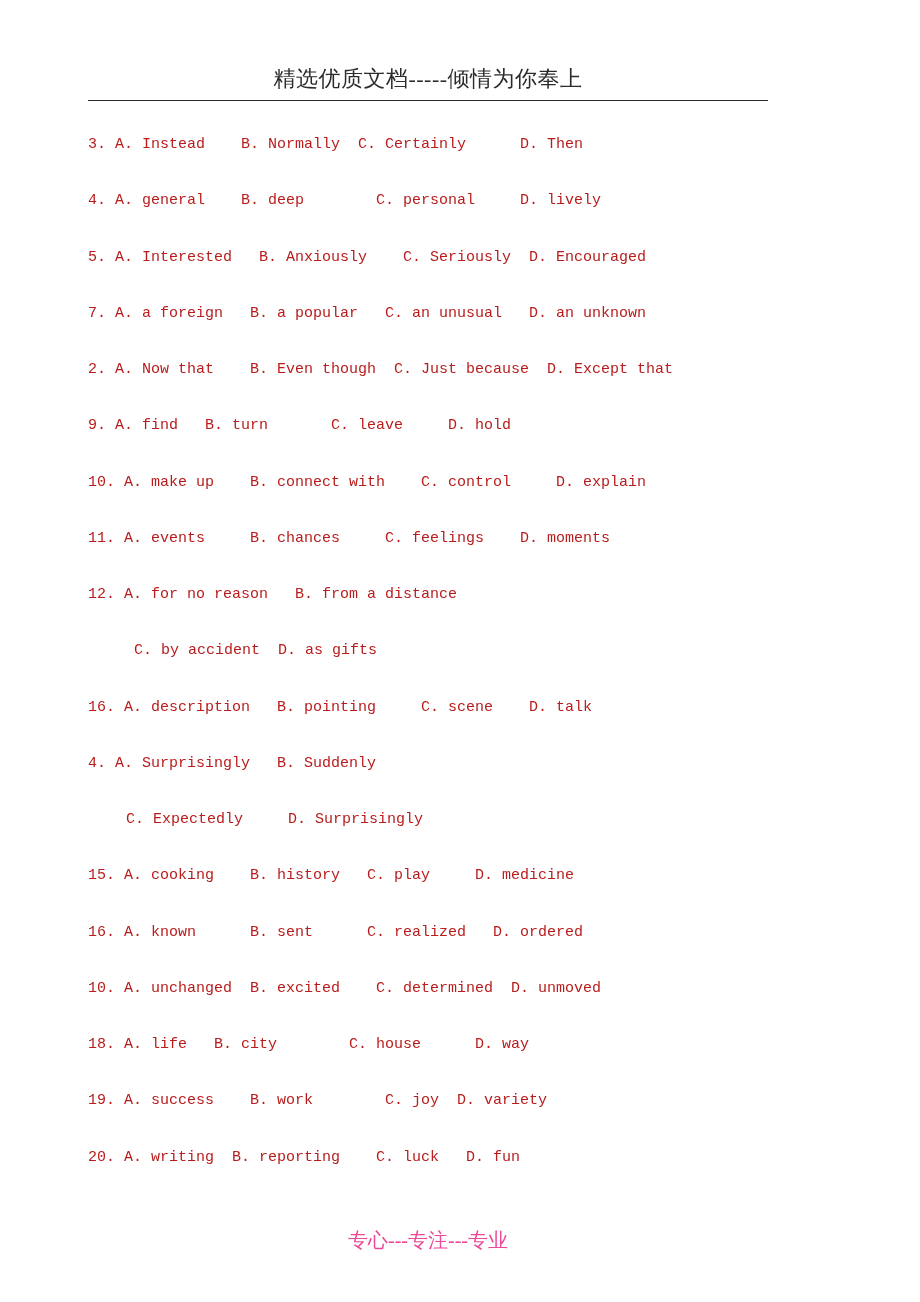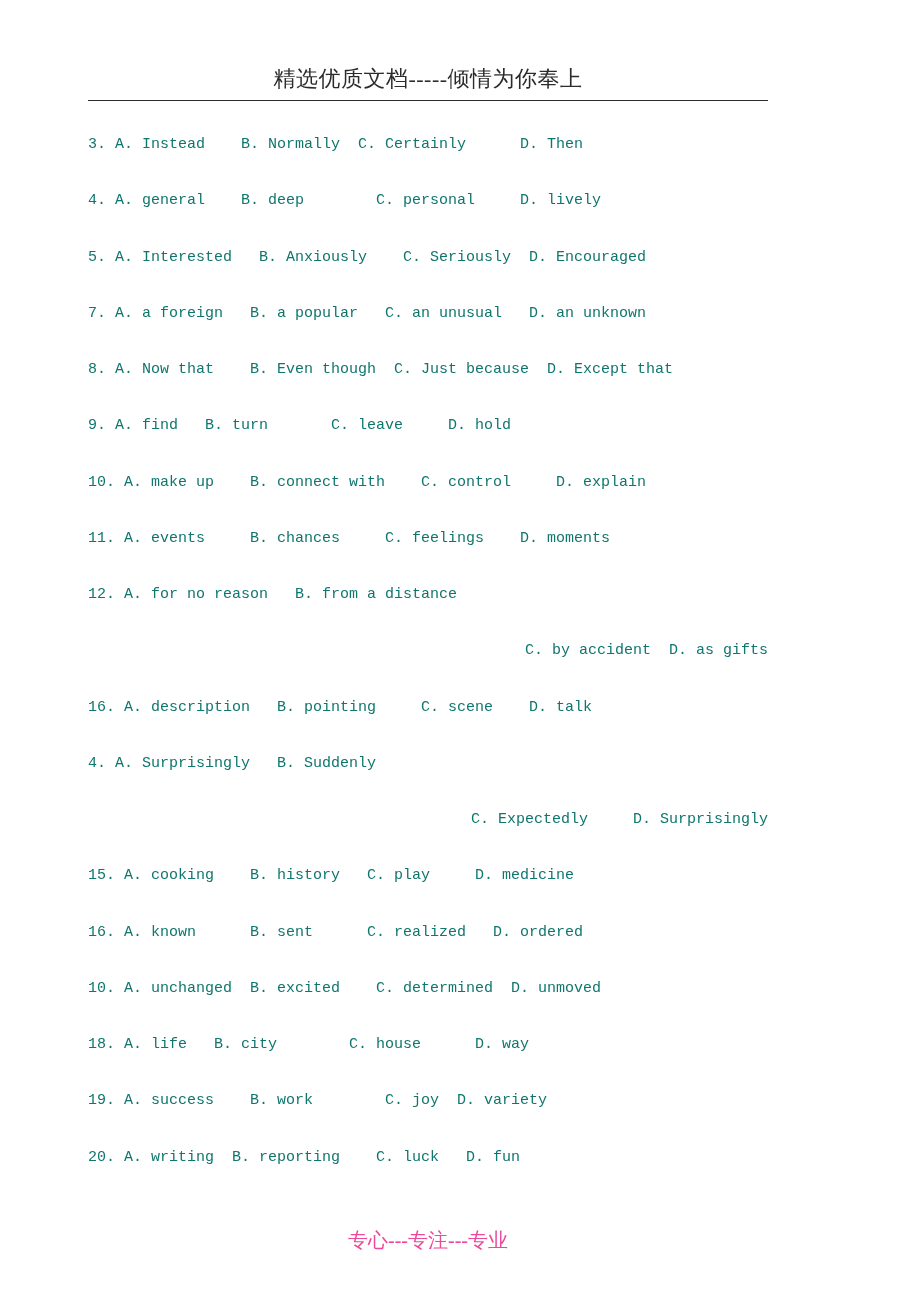--- a/index.html
+++ b/index.html
@@ -26,32 +26,31 @@
   }
   .rule {
     border: none;
     border-top: 1.6px solid #2b2b2b;
     margin: 0 0 34px 0;
     width: 100%;
   }
   .content {
     font-family: "Courier New", monospace;
     font-size: 15px;
-    color: #0f766e;
+    color: #b91c1c;
     line-height: 1.35;
   }
   .row {
     margin-bottom: 36px;
     white-space: pre;
   }
   .sub {
     margin-bottom: 36px;
     padding-left: 46px;
     white-space: pre;
-    text-align: right;
   }
   .footer {
     position: absolute;
     left: 0;
     right: 0;
     bottom: 48px;
     text-align: center;
     font-size: 20px;
     color: #ec4899;
     font-family: "SimSun", "宋体", serif;
@@ -61,21 +60,21 @@
 <body>
 
 <div class="page">
   <div class="header">精选优质文档-----倾情为你奉上</div>
   <hr class="rule">
   <div class="content">
     <div class="row">3. A. Instead    B. Normally  C. Certainly      D. Then</div>
     <div class="row">4. A. general    B. deep        C. personal     D. lively</div>
     <div class="row">5. A. Interested   B. Anxiously    C. Seriously  D. Encouraged</div>
     <div class="row">7. A. a foreign   B. a popular   C. an unusual   D. an unknown</div>
-    <div class="row">8. A. Now that    B. Even though  C. Just because  D. Except that</div>
+    <div class="row">2. A. Now that    B. Even though  C. Just because  D. Except that</div>
     <div class="row">9. A. find   B. turn       C. leave     D. hold</div>
     <div class="row">10. A. make up    B. connect with    C. control     D. explain</div>
     <div class="row">11. A. events     B. chances     C. feelings    D. moments</div>
     <div class="row">12. A. for no reason   B. from a distance</div>
     <div class="sub">C. by accident  D. as gifts</div>
     <div class="row">16. A. description   B. pointing     C. scene    D. talk</div>
     <div class="row">4. A. Surprisingly   B. Suddenly</div>
     <div class="sub" style="padding-left:38px">C. Expectedly     D. Surprisingly</div>
     <div class="row">15. A. cooking    B. history   C. play     D. medicine</div>
     <div class="row">16. A. known      B. sent      C. realized   D. ordered</div>

